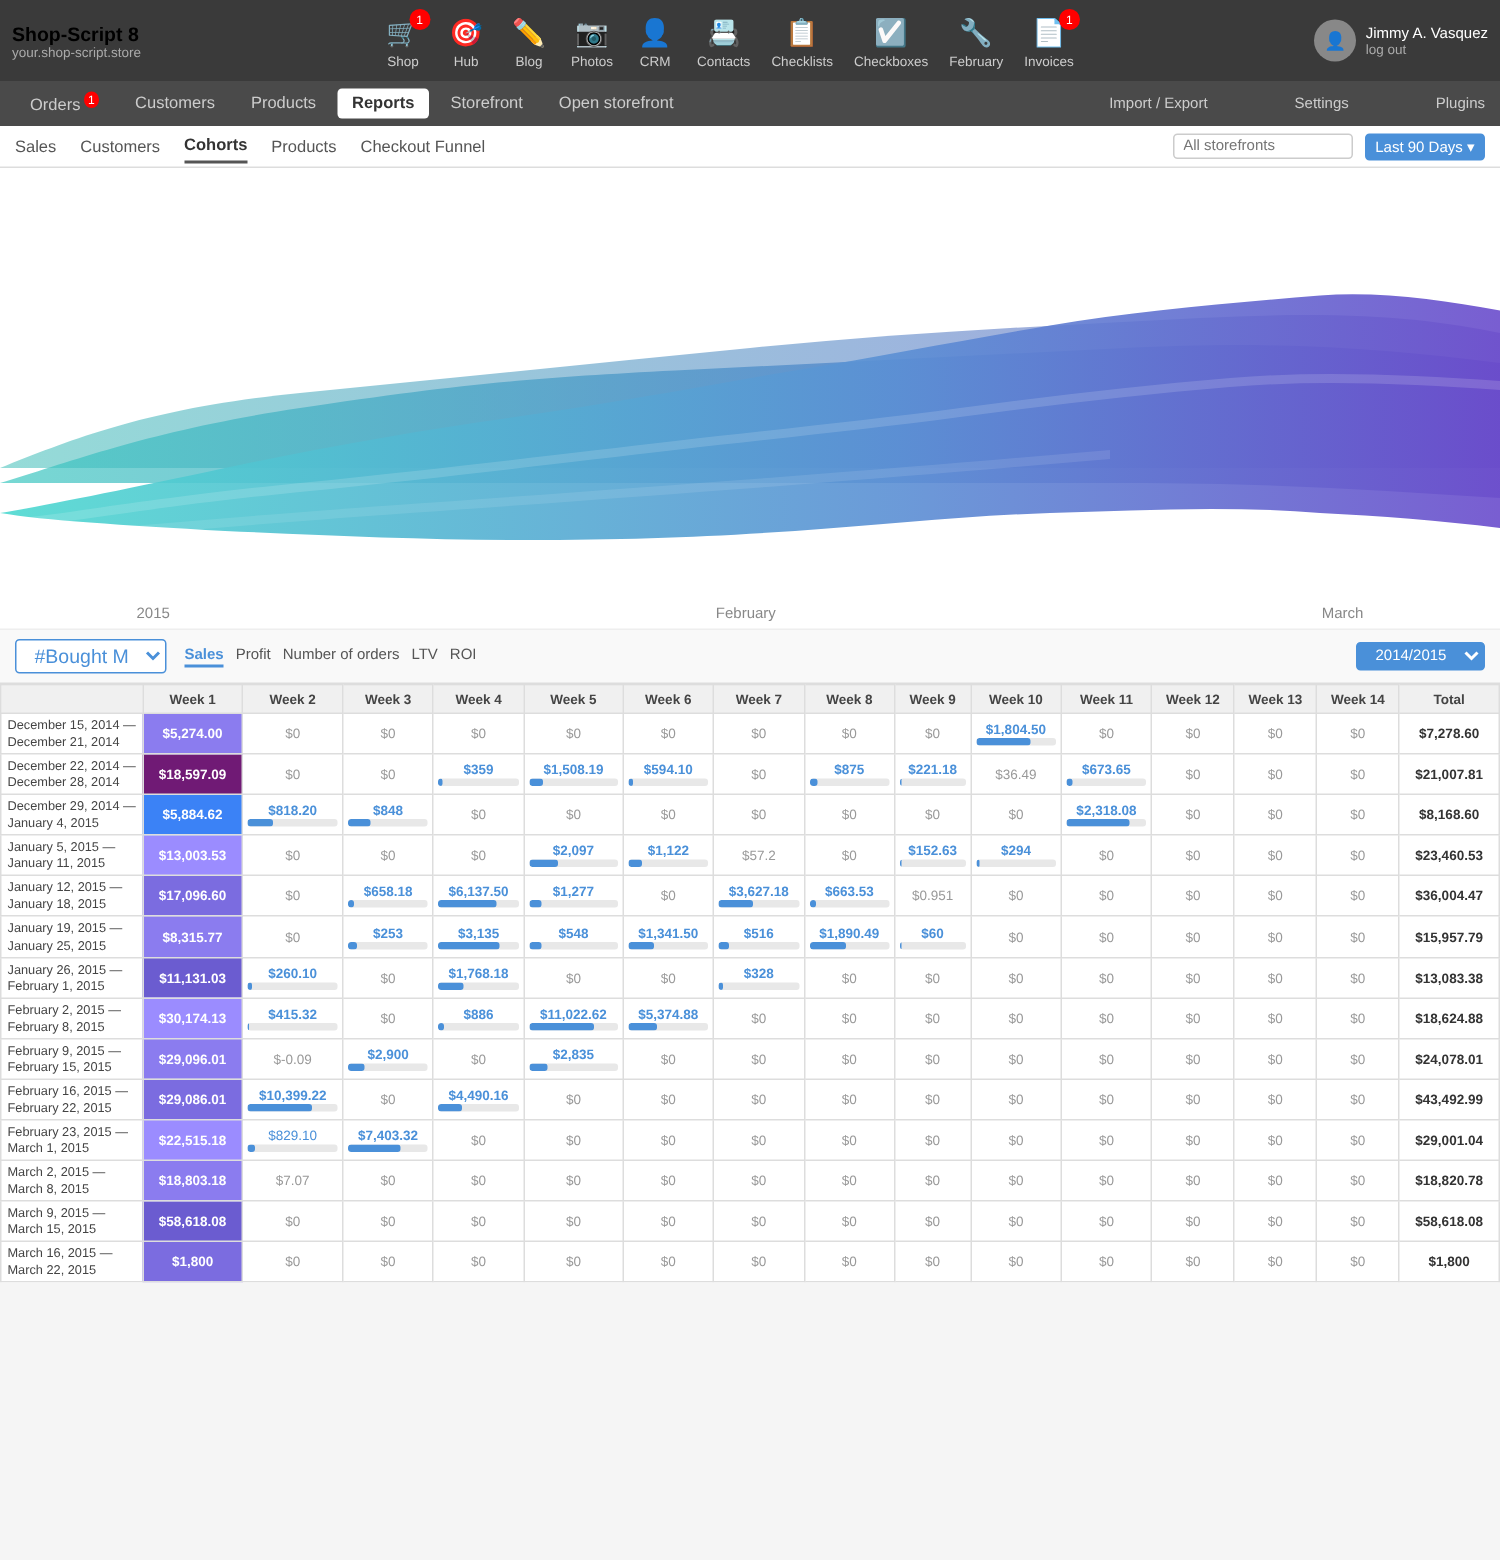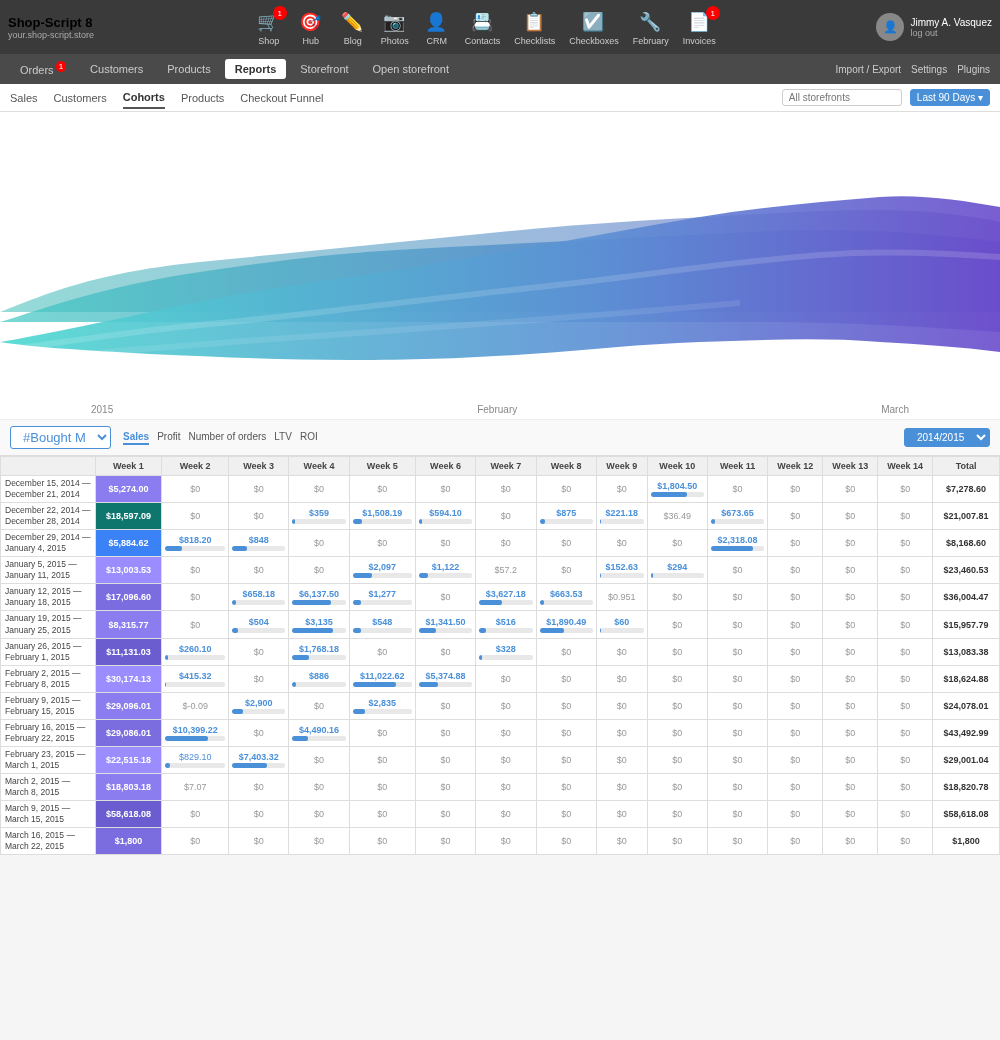--- a/index.html
+++ b/index.html
@@ -38,21 +38,21 @@
       font-size: 11px;
       cursor: pointer;
       border-radius: 3px;
     }
     .main-nav-item.active {
       background: #fff;
       color: #333;
       font-weight: bold;
     }
     .main-nav-right { margin-left: auto; display: flex; gap: 10px; }
-    .main-nav-right span { color: #ccc; font-size: 10px; cursor: pointer; }
+    .main-nav-right span { color: #ccc; font-size: 10px; cursor: pointer; margin-left: 48px; }
 
     
     .sub-nav {
       background: #fff;
       border-bottom: 1px solid #ddd;
       display: flex;
       align-items: center;
       padding: 0 10px;
       height: 28px;
       gap: 16px;
@@ -331,21 +331,21 @@
             </div>
           </td>
           <td style="color: rgb(153, 153, 153);">$0</td>
           <td style="color: rgb(153, 153, 153);">$0</td>
           <td style="color: rgb(153, 153, 153);">$0</td>
           <td style="color: rgb(153, 153, 153);">$0</td>
           <td class="total-col">$7,278.60</td>
         </tr>
         <tr>
           <td class="row-label">December 22, 2014 —<br>December 28, 2014</td>
-          <td style="background: #0f766e; color: white; font-weight: bold;">$18,597.09</td>
+          <td style="background: #701a75; color: white; font-weight: bold;">$18,597.09</td>
           <td style="color: rgb(153, 153, 153);">$0</td>
           <td style="color: rgb(153, 153, 153);">$0</td>
           <td>
             <div class="cell-bar">
               <span style="color:#4a90d9;font-weight:bold">$359</span>
               <div class="bar-bg">
                 <div class="bar-fill bar-blue" style="width:4%"></div>
               </div>
             </div>
           </td>
@@ -533,21 +533,21 @@
           <td style="color: rgb(153, 153, 153);">$0</td>
           <td style="color: rgb(153, 153, 153);">$0</td>
           <td class="total-col">$36,004.47</td>
         </tr>
         <tr>
           <td class="row-label">January 19, 2015 —<br>January 25, 2015</td>
           <td style="background: rgb(139, 124, 239); color: white; font-weight: bold;">$8,315.77</td>
           <td style="color: rgb(153, 153, 153);">$0</td>
           <td>
             <div class="cell-bar">
-              <span style="color:#4a90d9;font-weight:bold">$504</span>
+              <span style="color:#4a90d9;font-weight:bold">$253</span>
               <div class="bar-bg">
                 <div class="bar-fill bar-blue" style="width:12%"></div>
               </div>
             </div>
           </td>
           <td>
             <div class="cell-bar">
               <span style="color:#4a90d9;font-weight:bold">$3,135</span>
               <div class="bar-bg">
                 <div class="bar-fill bar-blue" style="width:76%"></div>

